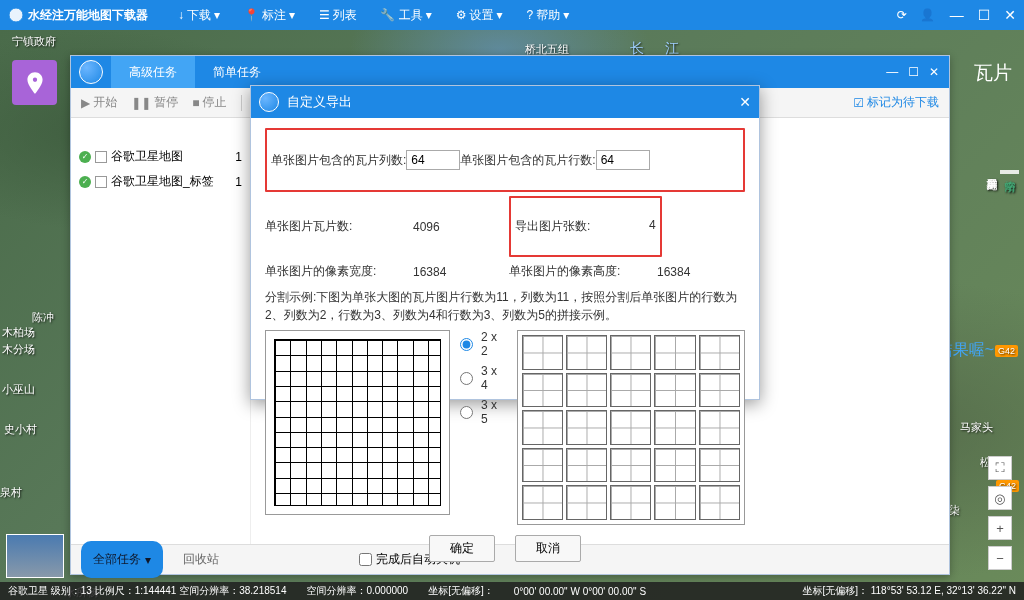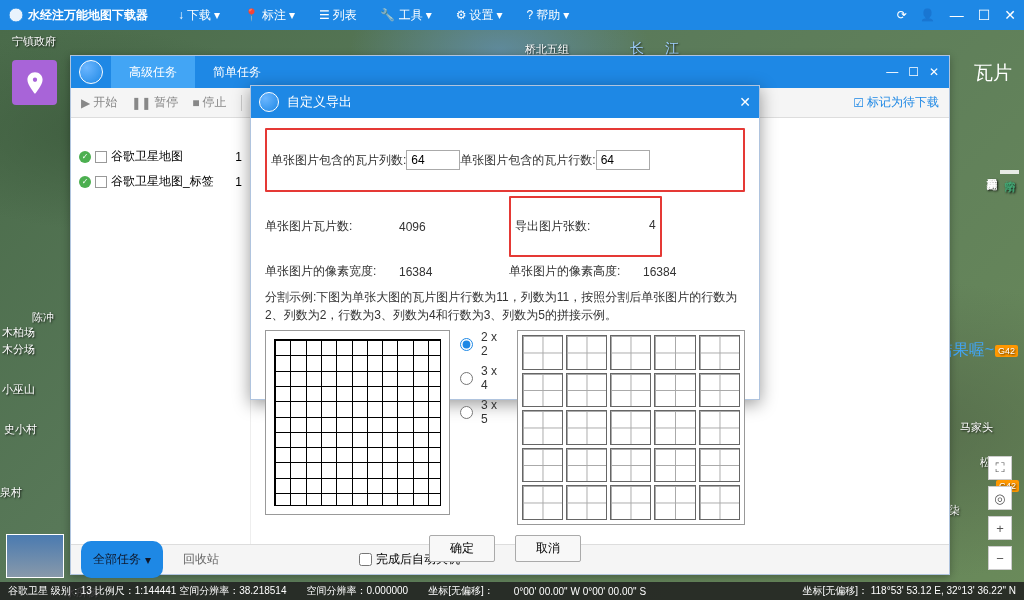--- a/index.html
+++ b/index.html
@@ -46,21 +46,21 @@
 .footer-link { color: #666; cursor: pointer; }
 
 .dialog { position: absolute; top: 85px; left: 250px; width: 510px; height: 315px; background: #fff; border: 1px solid #b0c4de; box-shadow: 0 4px 16px rgba(0,0,0,0.4); z-index: 10; }
 .dlg-header { height: 32px; background: #1e88e5; display: flex; align-items: center; color: #fff; font-size: 13px; padding: 0 8px; }
 .dlg-header .globe-sm { width: 20px; height: 20px; border-radius: 50%; background: radial-gradient(circle at 30% 30%, #6bb6ff, #1e88e5); margin-right: 8px; border: 1px solid #fff; }
 .dlg-header .close { margin-left: auto; cursor: pointer; font-size: 14px; }
 
 .dlg-body { padding: 10px 14px; font-size: 12px; color: #333; }
 .dlg-row { display: flex; align-items: center; gap: 8px; margin-bottom: 6px; }
 .dlg-row label { min-width: 128px; }
-.dlg-row .half { display: flex; align-items: center; gap: 6px; width: 50%; }
+.dlg-row .half { display: flex; align-items: center; gap: 20px; width: 50%; }
 .num-input { width: 54px; height: 20px; border: 1px solid #aaa; padding: 0 4px; font-size: 12px; }
 .red-border { border: 2px solid #e53935; padding: 20px 4px; border-radius: 1px; }
 
 .example-text { font-size: 12px; color: #333; margin: 8px 0 6px 0; line-height: 1.5; }
 
 .grids-area { display: flex; gap: 10px; }
 .left-grid-col { display: flex; flex-direction: column; }
 .grid-box { border: 1px solid #999; background: #fff; }
 .grid1 { width: 185px; height: 185px; padding: 8px; }
 .grid1-inner { width: 100%; height: 100%; background-image: 

